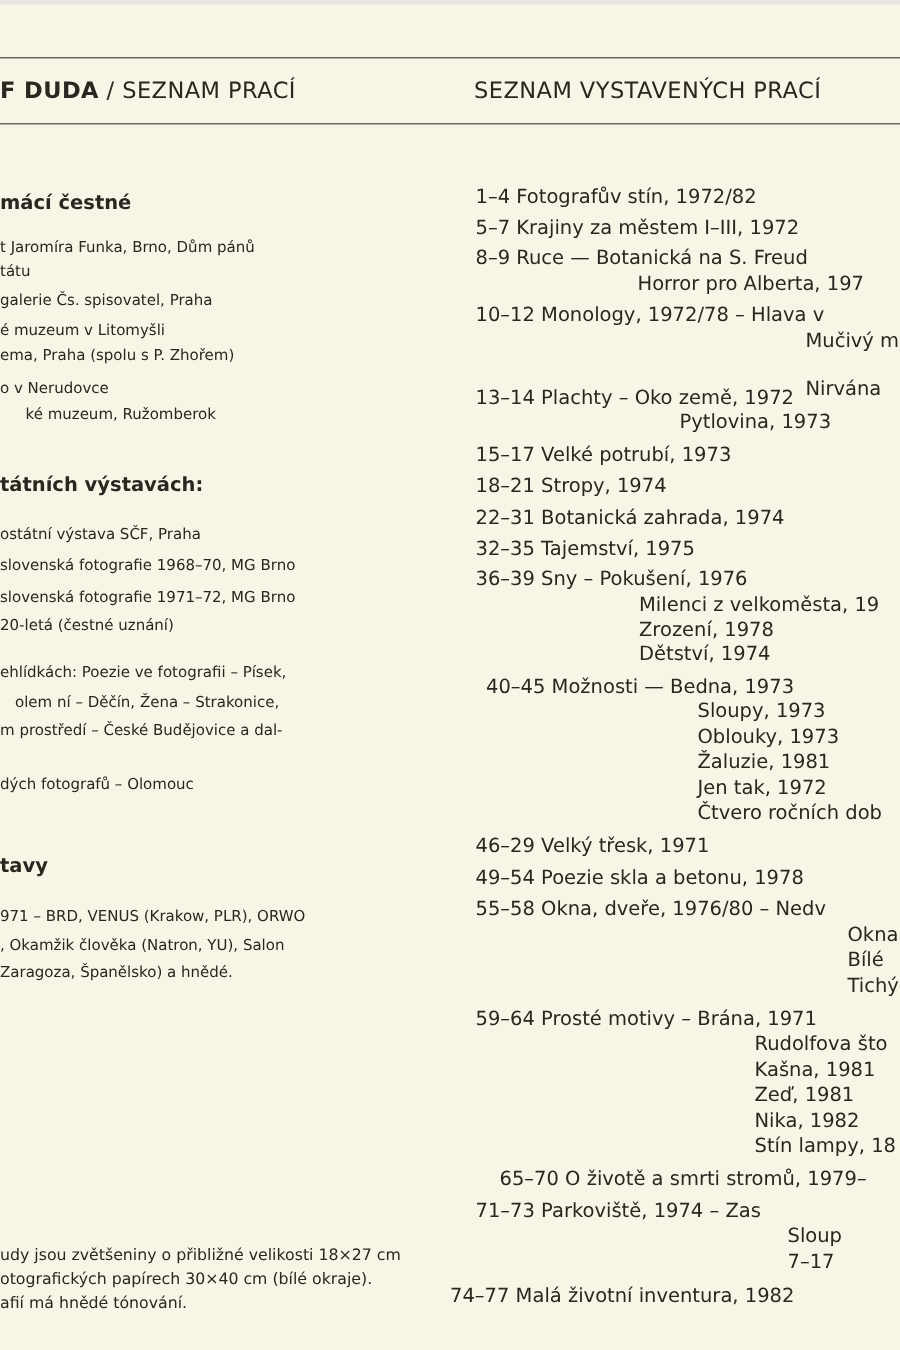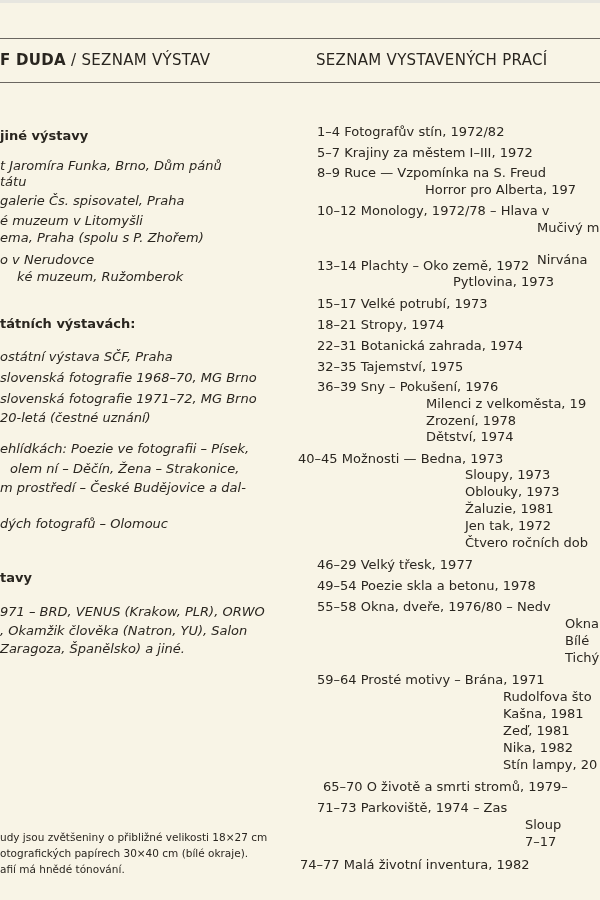--- a/index.html
+++ b/index.html
@@ -14,40 +14,40 @@
   .rule { position: absolute; left: 0; width: 600px; height: 1px; background: #6a6660; }
   .rule.top { top: 38px; }
   .rule.bottom { top: 82px; }
   .header { position: absolute; top: 51px; font-size: 15px; letter-spacing: 0.3px; white-space: nowrap; }
   .header.left { left: 0; }
   .header.right { left: 316px; }
   .header b { font-weight: bold; text-align: right; }
 
   .col-left { position: absolute; left: 0; top: 0; width: 305px; }
   .sec-title { position: absolute; font-size: 13px; font-weight: bold; white-space: nowrap; }
-  .line { position: absolute; font-size: 13px; white-space: nowrap; line-height: 16px; font-style: italic; }
+  .line { position: absolute; font-size: 10px; white-space: nowrap; line-height: 16px; }
   .note { position: absolute; font-size: 10.5px; white-space: nowrap; line-height: 16px; }
 
   .col-right { position: absolute; left: 0; top: 0; width: 600px; }
   .rl { position: absolute; font-size: 13px; white-space: nowrap; line-height: 16px; }
 </style>
 </head>
 <body>
 
 <div class="topstrip"></div>
 <div class="rule top"></div>
 <div class="rule bottom"></div>
 
 <div class="header left">
-  <b>F DUDA</b><span> / SEZNAM VÝSTAV</span>
+  <b>F DUDA</b><span> / SEZNAM PRACÍ</span>
 </div>
 <div class="header right">SEZNAM VYSTAVENÝCH PRACÍ</div>
 
 <div class="col-left">
-  <div class="sec-title" style="left:0;top:128px">jiné výstavy</div>
+  <div class="sec-title" style="left:0;top:128px">mácí čestné</div>
   <div class="line" style="left:0;top:158px">t Jaromíra Funka, Brno, Dům pánů</div>
   <div class="line" style="left:0;top:174px">tátu</div>
   <div class="line" style="left:0;top:193px">galerie Čs. spisovatel, Praha</div>
   <div class="line" style="left:0;top:213px">é muzeum v Litomyšli</div>
   <div class="line" style="left:0;top:230px">ema, Praha (spolu s P. Zhořem)</div>
   <div class="line" style="left:0;top:252px">o v Nerudovce</div>
   <div class="line" style="left:17px;top:269px">ké muzeum, Ružomberok</div>
 
   <div class="sec-title" style="left:0;top:316px">tátních výstavách:</div>
   <div class="line" style="left:0;top:349px">ostátní výstava SČF, Praha</div>
@@ -55,61 +55,61 @@
   <div class="line" style="left:0;top:391px">slovenská fotografie 1971–72, MG Brno</div>
   <div class="line" style="left:0;top:410px"> 20-letá (čestné uznání)</div>
   <div class="line" style="left:0;top:441px">ehlídkách: Poezie ve fotografii – Písek,</div>
   <div class="line" style="left:10px;top:461px">olem ní – Děčín, Žena – Strakonice,</div>
   <div class="line" style="left:0;top:480px">m prostředí – České Budějovice a dal-</div>
   <div class="line" style="left:0;top:516px">dých fotografů – Olomouc</div>
 
   <div class="sec-title" style="left:0;top:570px">tavy</div>
   <div class="line" style="left:0;top:604px">971 – BRD, VENUS (Krakow, PLR), ORWO</div>
   <div class="line" style="left:0;top:623px">, Okamžik člověka (Natron, YU), Salon</div>
-  <div class="line" style="left:0;top:641px">Zaragoza, Španělsko) a jiné.</div>
+  <div class="line" style="left:0;top:641px">Zaragoza, Španělsko) a hnědé.</div>
 
   <div class="note" style="left:0;top:829px">udy jsou zvětšeniny o přibližné velikosti 18×27 cm</div>
   <div class="note" style="left:0;top:845px">otografických papírech 30×40 cm (bílé okraje).</div>
   <div class="note" style="left:0;top:861px">afií má hnědé tónování.</div>
 </div>
 
 <div class="col-right">
   <div class="rl" style="left:317px;top:124px"><span>1–4</span> <span>Fotografův stín, 1972/82</span></div>
   <div class="rl" style="left:317px;top:145px"><span>5–7</span> <span>Krajiny za městem I–III, 1972</span></div>
-  <div class="rl" style="left:317px;top:165px"><span>8–9</span> <span>Ruce — Vzpomínka na S. Freud</span></div>
+  <div class="rl" style="left:317px;top:165px"><span>8–9</span> <span>Ruce — Botanická na S. Freud</span></div>
   <div class="rl" style="left:425px;top:182px">Horror pro Alberta, 197</div>
   <div class="rl" style="left:317px;top:203px"><span>10–12</span> <span>Monology, 1972/78 – Hlava v</span></div>
   <div class="rl" style="left:537px;top:220px">Mučivý m</div>
   <div class="rl" style="left:537px;top:252px">Nirvána</div>
   <div class="rl" style="left:317px;top:258px"><span>13–14</span> <span>Plachty – Oko země, 1972</span></div>
   <div class="rl" style="left:453px;top:274px">Pytlovina, 1973</div>
   <div class="rl" style="left:317px;top:296px"><span>15–17</span> <span>Velké potrubí, 1973</span></div>
   <div class="rl" style="left:317px;top:317px"><span>18–21</span> <span>Stropy, 1974</span></div>
   <div class="rl" style="left:317px;top:338px"><span>22–31</span> <span>Botanická zahrada, 1974</span></div>
   <div class="rl" style="left:317px;top:359px"><span>32–35</span> <span>Tajemství, 1975</span></div>
   <div class="rl" style="left:317px;top:379px"><span>36–39</span> <span>Sny – Pokušení, 1976</span></div>
   <div class="rl" style="left:426px;top:396px">Milenci z velkoměsta, 19</div>
   <div class="rl" style="left:426px;top:413px">Zrození, 1978</div>
   <div class="rl" style="left:426px;top:429px">Dětství, 1974</div>
-  <div class="rl" style="left:298px;top:451px"><span>40–45</span> <span>Možnosti — Bedna, 1973</span></div>
+  <div class="rl" style="left:324px;top:451px"><span>40–45</span> <span>Možnosti — Bedna, 1973</span></div>
   <div class="rl" style="left:465px;top:467px">Sloupy, 1973</div>
   <div class="rl" style="left:465px;top:484px">Oblouky, 1973</div>
   <div class="rl" style="left:465px;top:501px">Žaluzie, 1981</div>
   <div class="rl" style="left:465px;top:518px">Jen tak, 1972</div>
   <div class="rl" style="left:465px;top:535px">Čtvero ročních dob</div>
-  <div class="rl" style="left:317px;top:557px"><span>46–29</span> <span>Velký třesk, 1977</span></div>
+  <div class="rl" style="left:317px;top:557px"><span>46–29</span> <span>Velký třesk, 1971</span></div>
   <div class="rl" style="left:317px;top:578px"><span>49–54</span> <span>Poezie skla a betonu, 1978</span></div>
   <div class="rl" style="left:317px;top:599px"><span>55–58</span> <span>Okna, dveře, 1976/80 – Nedv</span></div>
   <div class="rl" style="left:565px;top:616px">Okna</div>
   <div class="rl" style="left:565px;top:633px">Bílé</div>
   <div class="rl" style="left:565px;top:650px">Tichý</div>
   <div class="rl" style="left:317px;top:672px"><span>59–64</span> <span>Prosté motivy – Brána, 1971</span></div>
   <div class="rl" style="left:503px;top:689px">Rudolfova što</div>
   <div class="rl" style="left:503px;top:706px">Kašna, 1981</div>
   <div class="rl" style="left:503px;top:723px">Zeď, 1981</div>
   <div class="rl" style="left:503px;top:740px">Nika, 1982</div>
-  <div class="rl" style="left:503px;top:757px">Stín lampy, 20</div>
-  <div class="rl" style="left:323px;top:779px"><span>65–70</span> <span>O životě a smrti stromů, 1979–</span></div>
+  <div class="rl" style="left:503px;top:757px">Stín lampy, 18</div>
+  <div class="rl" style="left:333px;top:779px"><span>65–70</span> <span>O životě a smrti stromů, 1979–</span></div>
   <div class="rl" style="left:317px;top:800px"><span>71–73</span> <span>Parkoviště, 1974 – Zas</span></div>
   <div class="rl" style="left:525px;top:817px">Sloup</div>
   <div class="rl" style="left:525px;top:834px">7–17</div>
   <div class="rl" style="left:300px;top:857px"><span>74–77</span> <span>Malá životní inventura, 1982</span></div>
 </div>
 
 </body></html>

